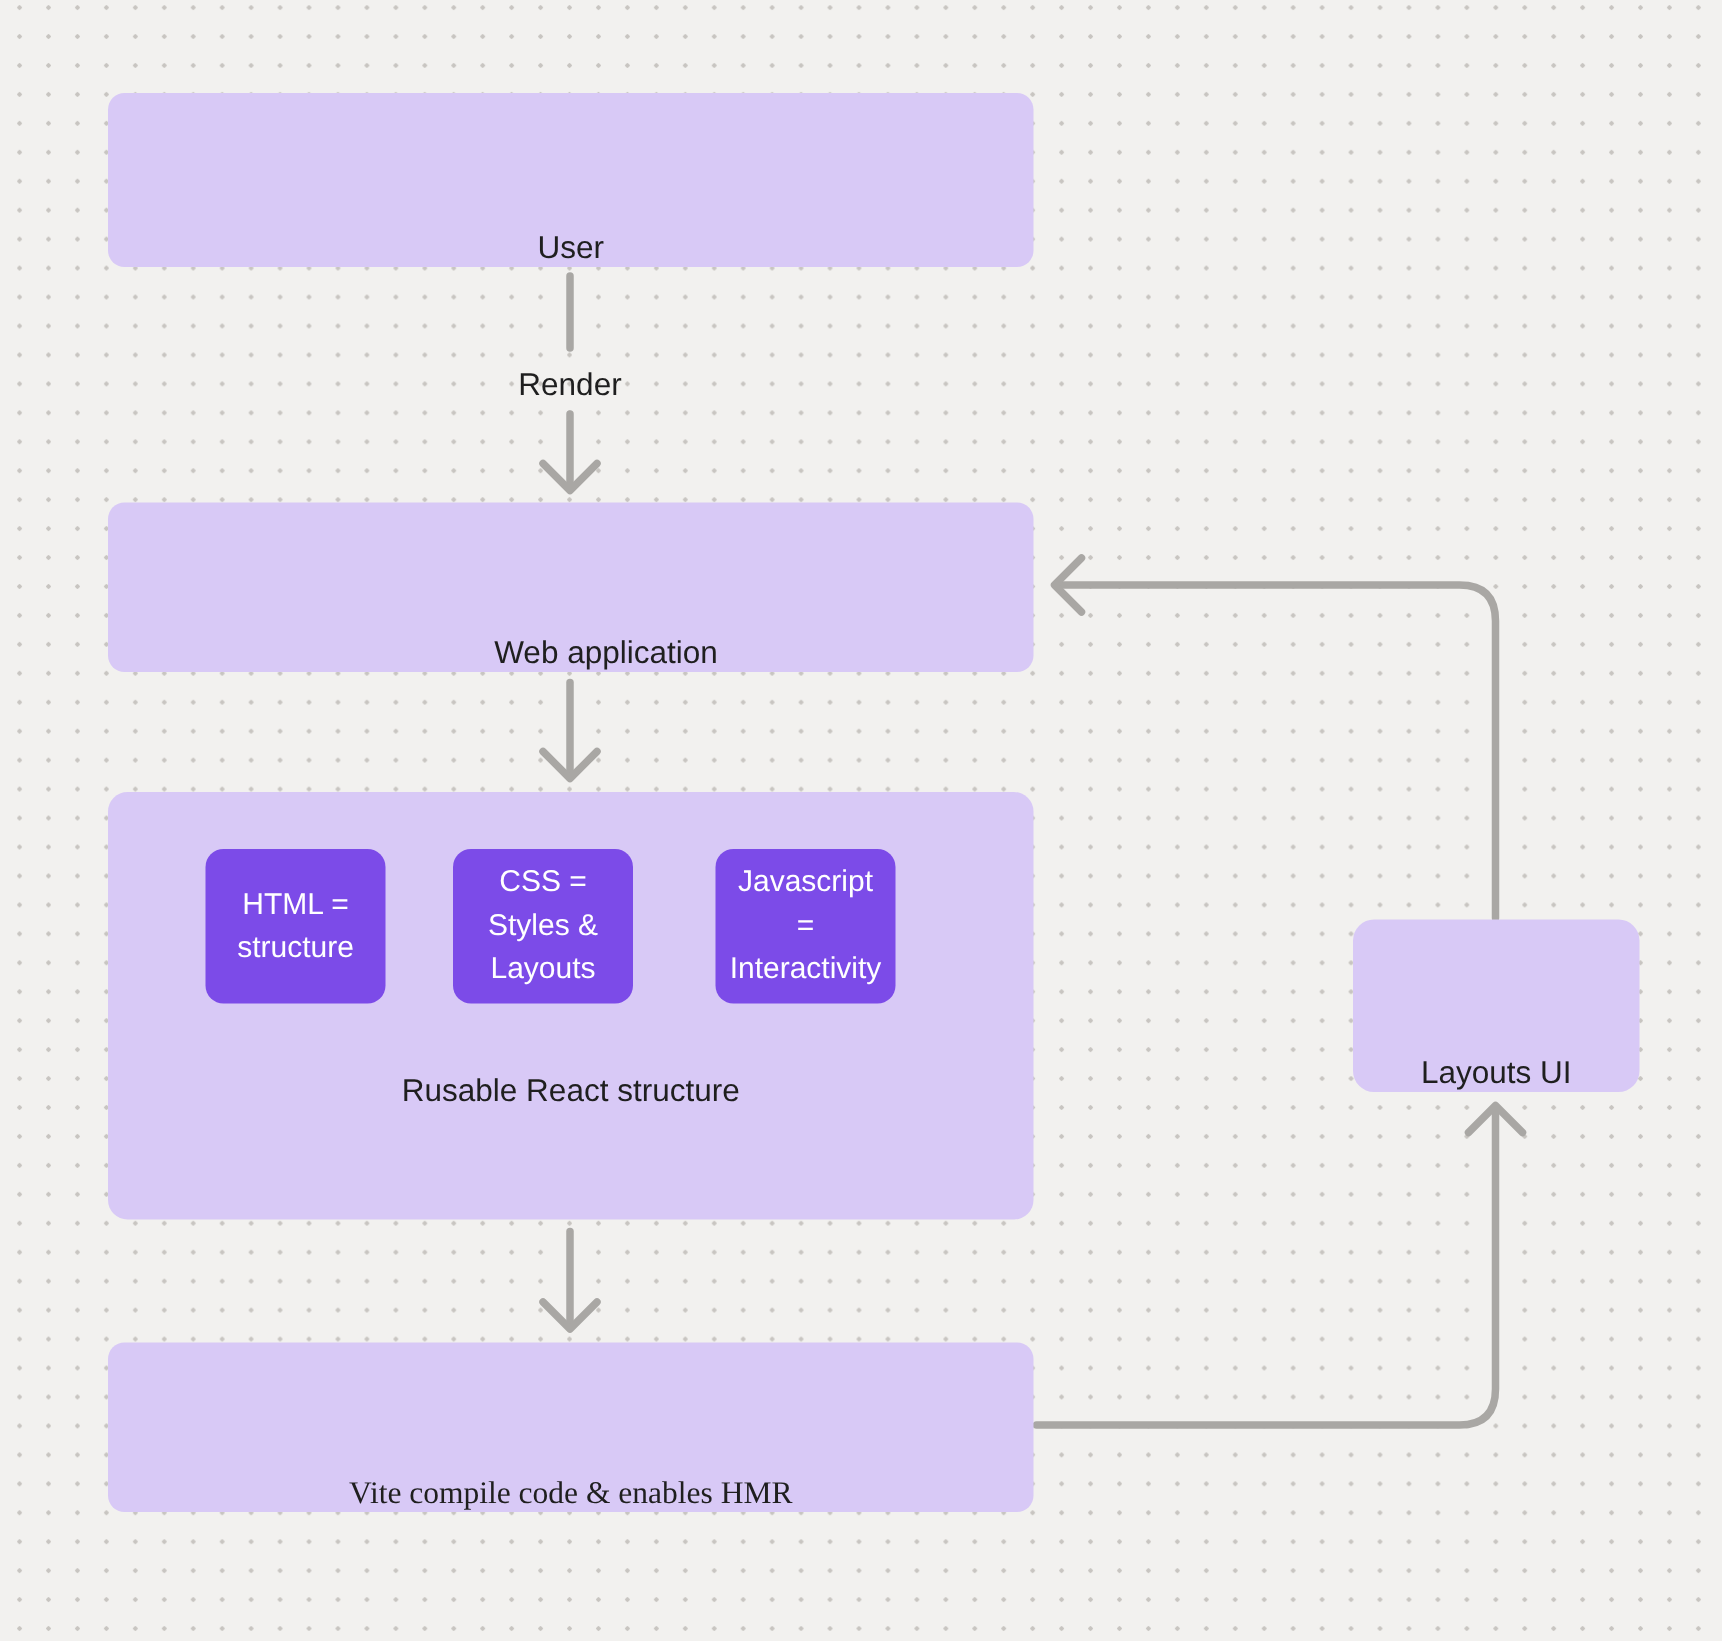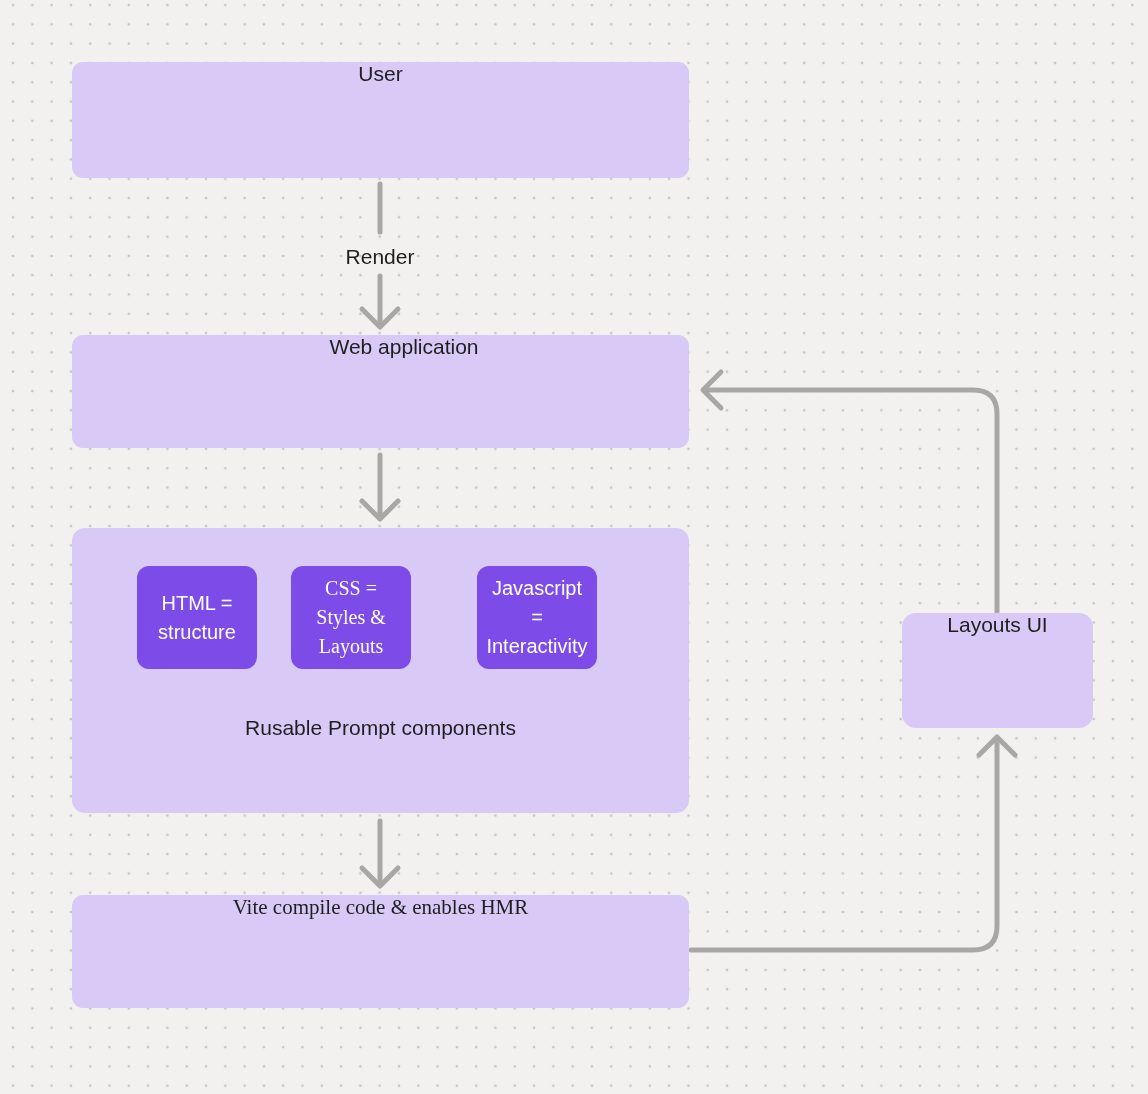--- a/index.html
+++ b/index.html
@@ -24,21 +24,21 @@
     background-color: var(--background);
     background-image: radial-gradient(circle, var(--grid-dot) 1.3px, transparent 1.6px);
     background-size: 19.3px 19.3px;
     background-position: 3.4px -4.6px;
   }
   .node {
     position: absolute;
     background: var(--node-fill);
     border-radius: 11px;
     display: flex;
-    align-items: flex-start;
+    align-items: flex-end;
     justify-content: center;
     color: var(--label-text);
     font-size: 21px;
     text-align: center;
   }
   .node-user   { left: 72px;  top: 62px;  width: 617px; height: 116px; }
   .node-webapp { left: 72px;  top: 335px; width: 617px; height: 113px; padding-left: 47px; }
   .node-group  { left: 72px;  top: 528px; width: 617px; height: 285px; border-radius: 13px; display: block; }
   .node-vite   { left: 72px;  top: 895px; width: 617px; height: 113px; font-family: Liberation Serif, serif; }
   .node-render { left: 902px; top: 613px; width: 191px; height: 115px; border-radius: 14px; }
@@ -52,21 +52,21 @@
     border-radius: 12px;
     display: flex;
     align-items: center;
     justify-content: center;
     text-align: center;
     font-size: 20px;
     line-height: 1.45;
     padding: 0 8px;
   }
   .component-html { left: 65px; }
-  .component-css  { left: 219px; font-family: Liberation Serif, serif; }
+  .component-css  { left: 230px; }
   .component-js   { left: 405px; }
   .group-caption {
     position: absolute;
     left: 0;
     top: 188px;
     width: 100%;
     text-align: center;
     font-size: 21px;
     color: var(--label-text);
   }
@@ -130,21 +130,21 @@
   <div class="node node-group">
     <div class="component component-html">
       <span>HTML = structure</span>
     </div>
     <div class="component component-css">
       <span>CSS = Styles &amp; Layouts</span>
     </div>
     <div class="component component-js">
       <span>Javascript = Interactivity</span>
     </div>
-    <div class="group-caption">Rusable Prompt components</div>
+    <div class="group-caption">Rusable React structure</div>
   </div>
 
   <div class="node node-vite">
     <span>Vite compile code &amp; enables HMR</span>
   </div>
 
   <div class="node node-render">
     <span>Layouts UI</span>
   </div>
 

